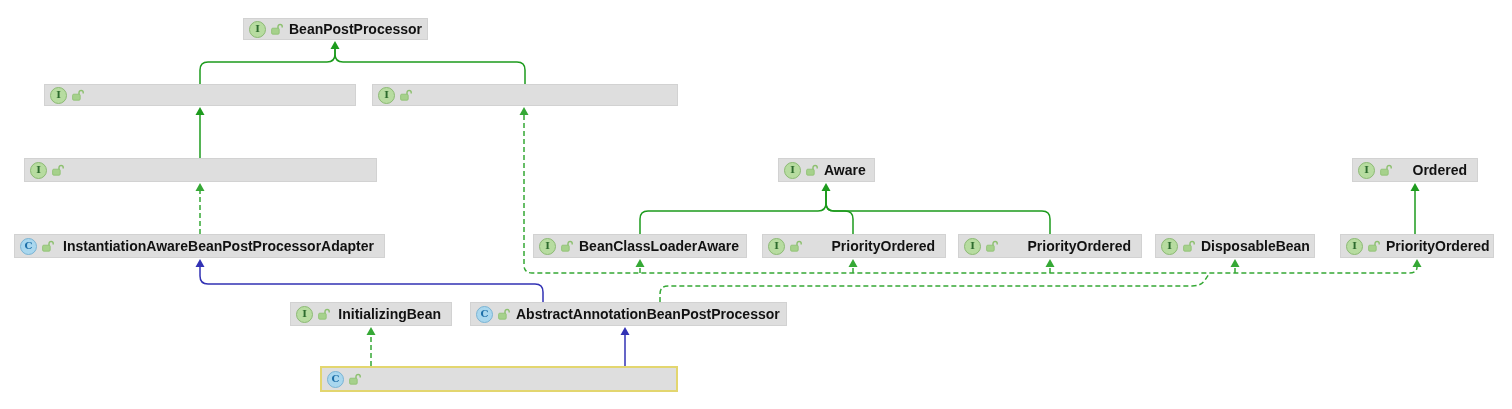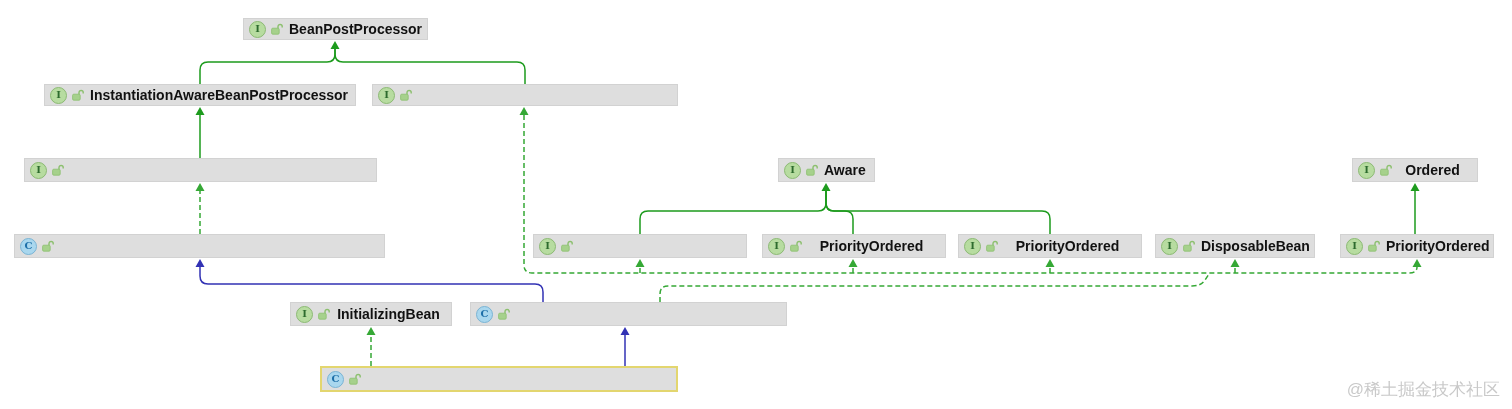--- a/index.html
+++ b/index.html
@@ -17,21 +17,21 @@
   .badge{
     width:15px;height:15px;border-radius:50%;flex:0 0 auto;
     display:flex;align-items:center;justify-content:center;
     font-family:"DejaVu Serif","Liberation Serif",serif;
     font-size:10px;font-weight:bold;line-height:1;margin-right:4px;
   }
   .badge.iface{background:#b7dca0;border:1px solid #8cba74;color:#2d6b2d;}
   .badge.cls{background:#a9d7ee;border:1px solid #7ab4d4;color:#1d6fa8;}
   .lockicon{flex:0 0 auto;margin-right:6px;}
   .nlabel{
-    flex:1;text-align:center;font-size:14px;font-weight:600;color:#111111;
+    flex:1;text-align:right;font-size:14px;font-weight:600;color:#111111;
     letter-spacing:0px;
   }
   .watermark{
     position:absolute;right:12px;bottom:8px;font-size:17px;color:#c9c9c9;
     font-weight:400;user-select:none;
   }
 </style>
 </head>
 <body>
 
@@ -77,21 +77,20 @@
           <rect x="1.6" y="5.2" width="7.6" height="6" rx="1.2" fill="#a6d18c" stroke="#8cc06e" stroke-width="0.8"></rect>
         </svg>
         <span class="nlabel">BeanPostProcessor</span>
       </div>
       <div class="node" style="left: 44px; top: 84px; width: 312px; height: 22px;">
         <span class="badge iface">I</span>
         <svg width="13" height="13" viewBox="0 0 13 13" class="lockicon">
           <path d="M8 5.5 V3.6 a2.1 2.1 0 0 1 4.2 0 V4.4" fill="none" stroke="#8cc06e" stroke-width="1.4"></path>
           <rect x="1.6" y="5.2" width="7.6" height="6" rx="1.2" fill="#a6d18c" stroke="#8cc06e" stroke-width="0.8"></rect>
         </svg>
-        <span class="nlabel">InstantiationAwareBeanPostProcessor</span>
       </div>
       <div class="node" style="left: 372px; top: 84px; width: 306px; height: 22px;">
         <span class="badge iface">I</span>
         <svg width="13" height="13" viewBox="0 0 13 13" class="lockicon">
           <path d="M8 5.5 V3.6 a2.1 2.1 0 0 1 4.2 0 V4.4" fill="none" stroke="#8cc06e" stroke-width="1.4"></path>
           <rect x="1.6" y="5.2" width="7.6" height="6" rx="1.2" fill="#a6d18c" stroke="#8cc06e" stroke-width="0.8"></rect>
         </svg>
       </div>
       <div class="node" style="left: 24px; top: 158px; width: 353px; height: 24px;">
         <span class="badge iface">I</span>
@@ -115,27 +114,29 @@
           <rect x="1.6" y="5.2" width="7.6" height="6" rx="1.2" fill="#a6d18c" stroke="#8cc06e" stroke-width="0.8"></rect>
         </svg>
         <span class="nlabel">Ordered</span>
       </div>
       <div class="node" style="left: 14px; top: 234px; width: 371px; height: 24px;">
         <span class="badge cls">C</span>
         <svg width="13" height="13" viewBox="0 0 13 13" class="lockicon">
           <path d="M8 5.5 V3.6 a2.1 2.1 0 0 1 4.2 0 V4.4" fill="none" stroke="#8cc06e" stroke-width="1.4"></path>
           <rect x="1.6" y="5.2" width="7.6" height="6" rx="1.2" fill="#a6d18c" stroke="#8cc06e" stroke-width="0.8"></rect>
         </svg>
+        <span class="nlabel">InstantiationAwareBeanPostProcessorAdapter</span>
       </div>
       <div class="node" style="left: 533px; top: 234px; width: 214px; height: 24px;">
         <span class="badge iface">I</span>
         <svg width="13" height="13" viewBox="0 0 13 13" class="lockicon">
           <path d="M8 5.5 V3.6 a2.1 2.1 0 0 1 4.2 0 V4.4" fill="none" stroke="#8cc06e" stroke-width="1.4"></path>
           <rect x="1.6" y="5.2" width="7.6" height="6" rx="1.2" fill="#a6d18c" stroke="#8cc06e" stroke-width="0.8"></rect>
         </svg>
+        <span class="nlabel">BeanClassLoaderAware</span>
       </div>
       <div class="node" style="left: 762px; top: 234px; width: 184px; height: 24px;">
         <span class="badge iface">I</span>
         <svg width="13" height="13" viewBox="0 0 13 13" class="lockicon">
           <path d="M8 5.5 V3.6 a2.1 2.1 0 0 1 4.2 0 V4.4" fill="none" stroke="#8cc06e" stroke-width="1.4"></path>
           <rect x="1.6" y="5.2" width="7.6" height="6" rx="1.2" fill="#a6d18c" stroke="#8cc06e" stroke-width="0.8"></rect>
         </svg>
         <span class="nlabel">PriorityOrdered</span>
       </div>
       <div class="node" style="left: 958px; top: 234px; width: 184px; height: 24px;">
@@ -169,23 +170,23 @@
           <rect x="1.6" y="5.2" width="7.6" height="6" rx="1.2" fill="#a6d18c" stroke="#8cc06e" stroke-width="0.8"></rect>
         </svg>
         <span class="nlabel">InitializingBean</span>
       </div>
       <div class="node" style="left: 470px; top: 302px; width: 317px; height: 24px;">
         <span class="badge cls">C</span>
         <svg width="13" height="13" viewBox="0 0 13 13" class="lockicon">
           <path d="M8 5.5 V3.6 a2.1 2.1 0 0 1 4.2 0 V4.4" fill="none" stroke="#8cc06e" stroke-width="1.4"></path>
           <rect x="1.6" y="5.2" width="7.6" height="6" rx="1.2" fill="#a6d18c" stroke="#8cc06e" stroke-width="0.8"></rect>
         </svg>
+        <span class="nlabel">AbstractAnnotationBeanPostProcessor</span>
       </div>
       <div class="node selected" style="left: 320px; top: 366px; width: 358px; height: 26px;">
         <span class="badge cls">C</span>
         <svg width="13" height="13" viewBox="0 0 13 13" class="lockicon">
           <path d="M8 5.5 V3.6 a2.1 2.1 0 0 1 4.2 0 V4.4" fill="none" stroke="#8cc06e" stroke-width="1.4"></path>
           <rect x="1.6" y="5.2" width="7.6" height="6" rx="1.2" fill="#a6d18c" stroke="#8cc06e" stroke-width="0.8"></rect>
         </svg>
       </div>
     </div>
-  <div class="watermark">@稀土掘金技术社区</div>
 </div>
 
 </body></html>

